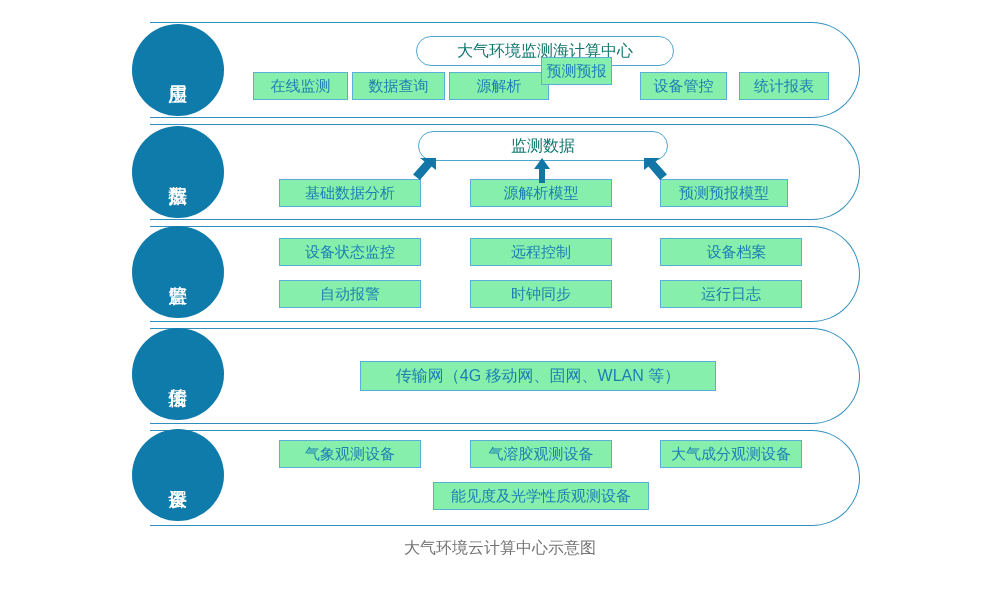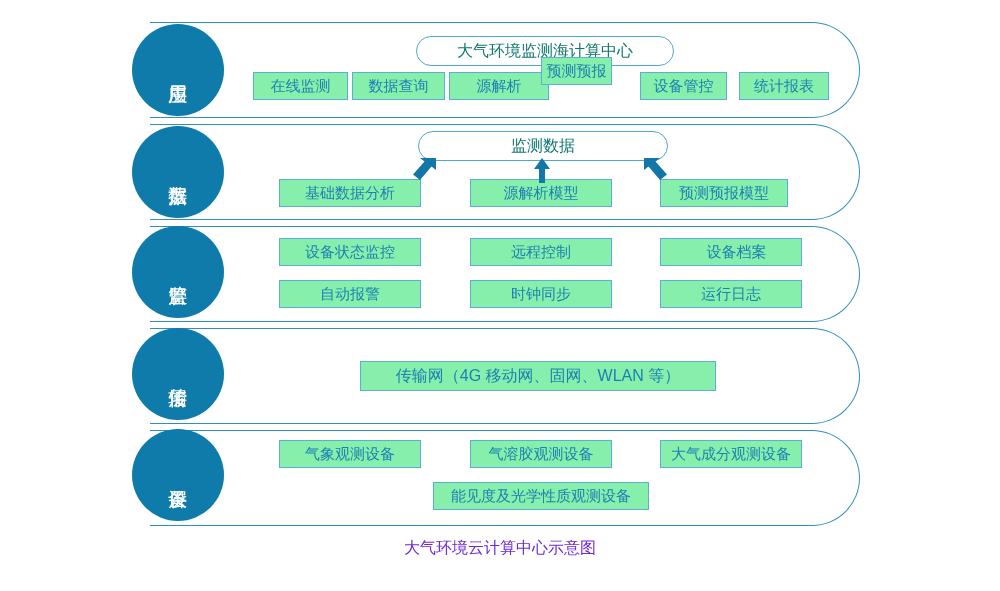--- a/index.html
+++ b/index.html
@@ -85,21 +85,21 @@
   .arrow {
     position: absolute;
     z-index: 4;
   }
 
   .caption {
     position: absolute;
     left: 0;
     width: 1000px;
     text-align: center;
-    color: #6d28d9;
+    color: #737373;
     font-size: 16px;
   }
 </style>
 </head>
 <body>
 
 <div id="canvas">
 
   <div class="layer" style="top:22px; height:96px;"></div>
 

